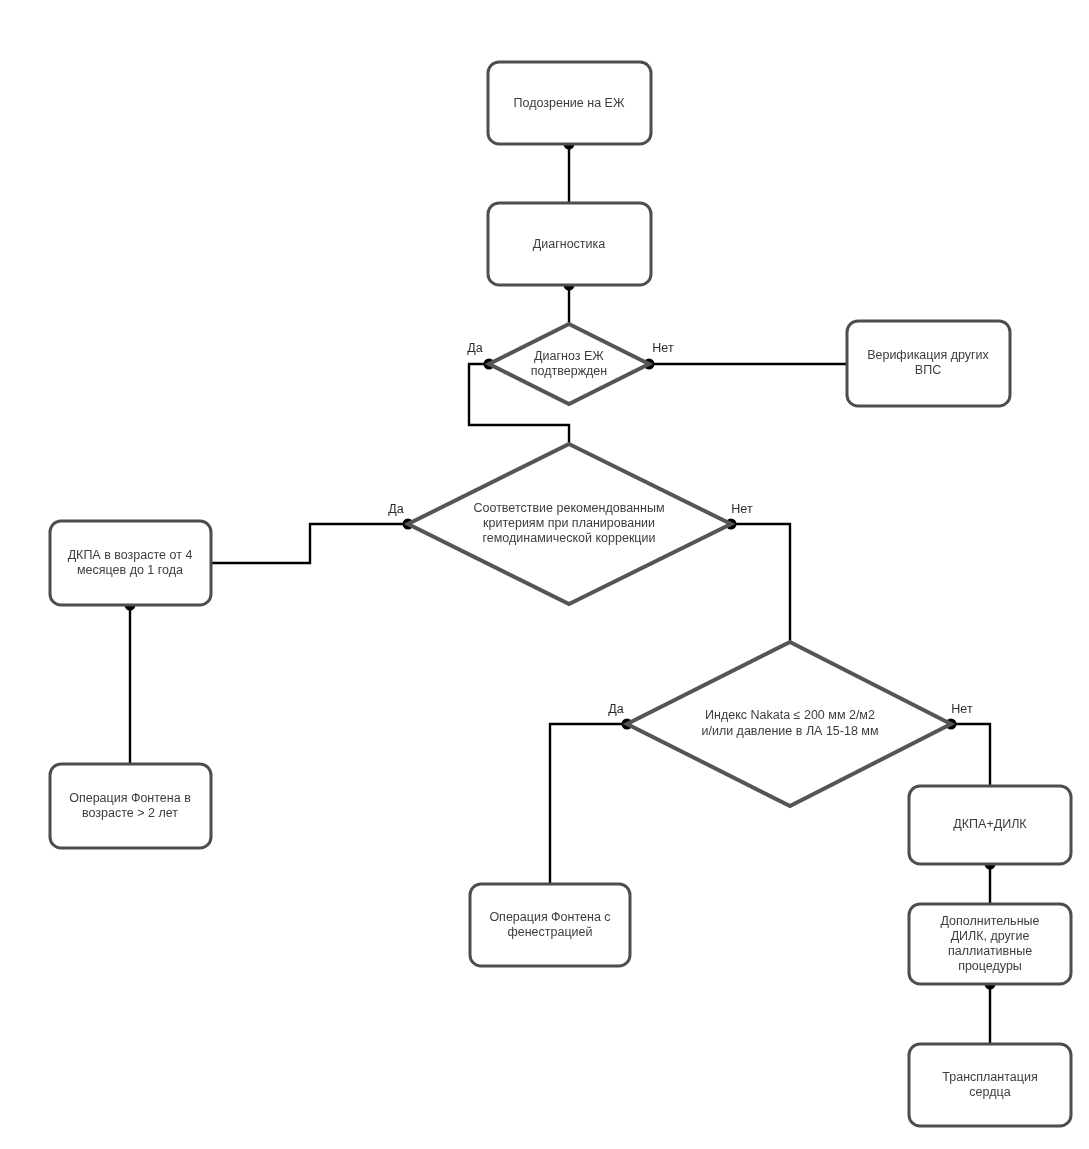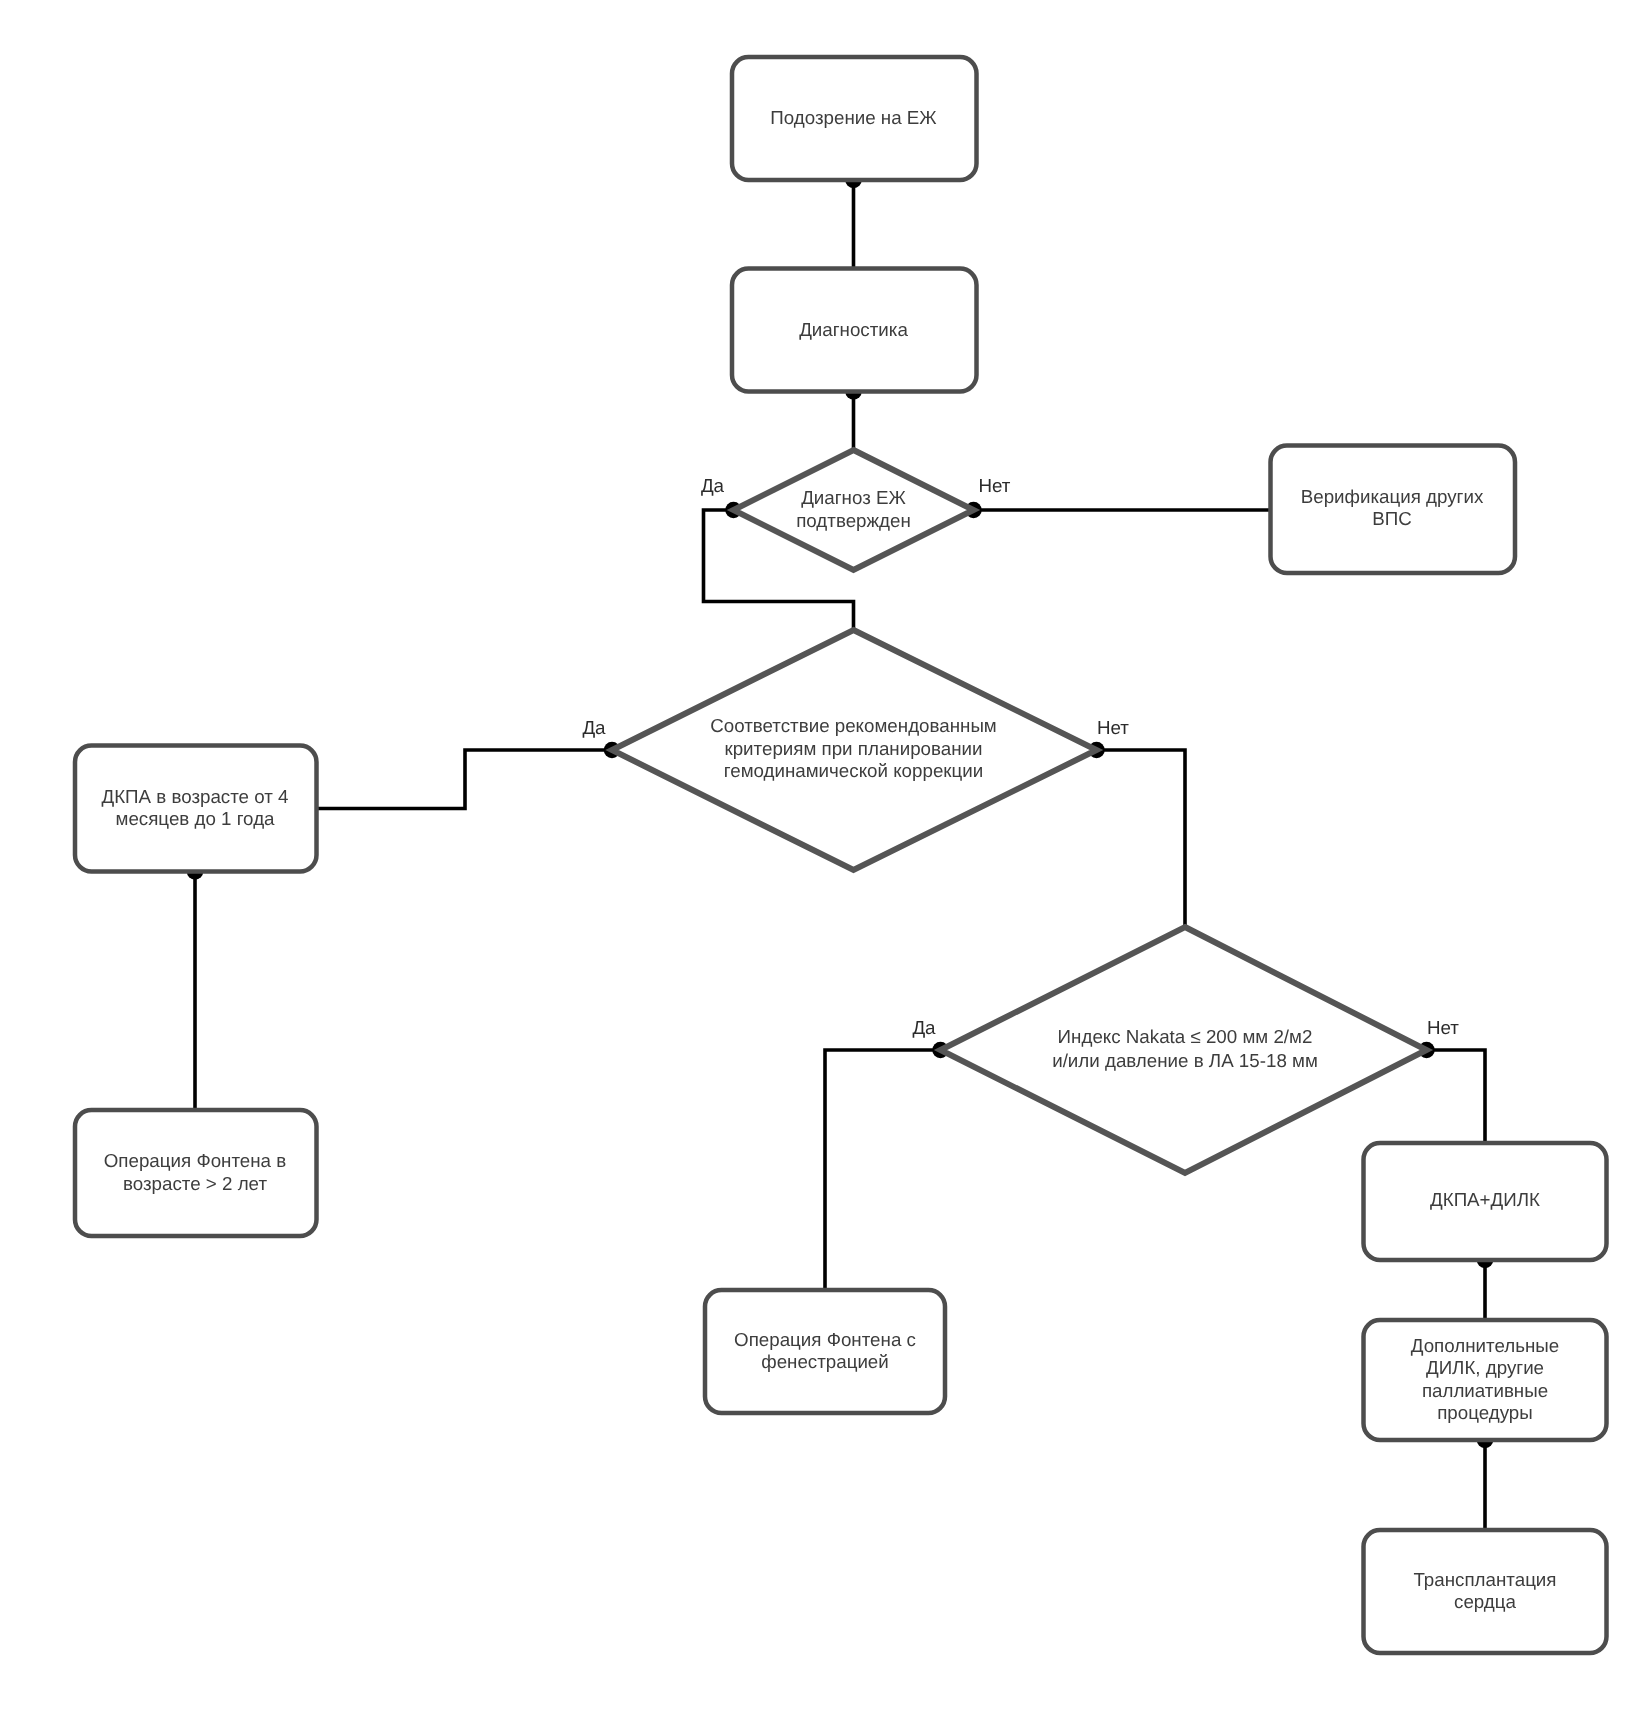--- a/index.html
+++ b/index.html
@@ -10,20 +10,21 @@
   body {
     width: 1089px;
     height: 1149px;
     font-family: "Liberation Sans", sans-serif;
     overflow: hidden;
   }
   #flowchart-root {
     position: relative;
     width: 1089px;
     height: 1079px;
+    margin-top: 24px;
   }
   svg#flow-svg {
     position: absolute;
     top: 0;
     left: 0;
     width: 1089px;
     height: 1149px;
     display: block;
   }
   .node-shape {

